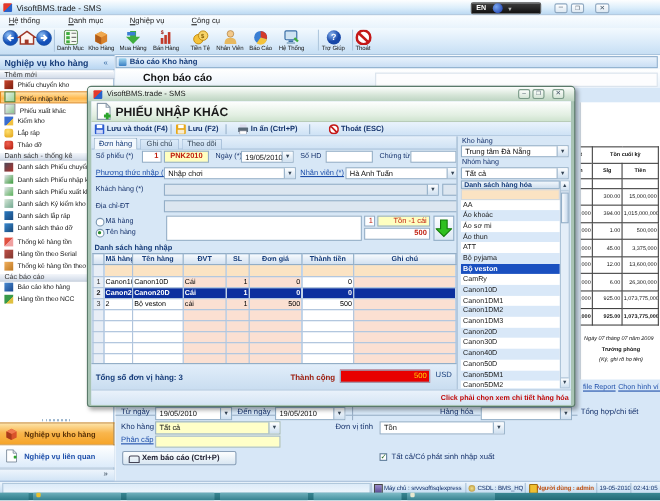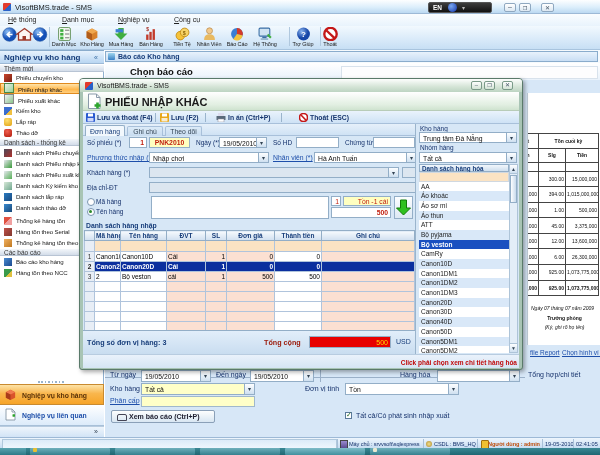--- a/index.html
+++ b/index.html
@@ -568,21 +568,21 @@
               <td class="pk"></td>
               <td class="pk"></td>
               <td></td>
               <td class="pk"></td>
             </tr>
   </tbody>
         </table>
 
   <div class="b" style="left:0;top:238px;width:332px;height:24px;background:linear-gradient(#e2eefa,#c9ddf0);border-top:1px solid #93aec7;">
    <span class="a" style="left:4px;top:7px;font-weight:bold;color:#173d7a;font-size:7.2px;">Tổng số đơn vị hàng: 3</span>
-   <span class="a" style="left:181px;top:7px;font-weight:bold;color:#9a1808;font-size:7.2px;">Tổng cộng</span>
+   <span class="a" style="left:181px;top:7px;font-weight:bold;color:#9a1808;font-size:7.2px;">Thành cộng</span>
    <span class="b" style="left:226px;top:5px;width:82px;height:12px;background:#e80000;border:1px solid #93aec7;color:#ffd800;font-size:7px;line-height:11px;text-align:right;padding-right:2px;">500</span>
    <span class="a" style="left:313px;top:7px;color:#173d7a;font-size:7px;">USD</span>
   </div>
 
   <div class="b" style="left:0px;top:262px;width:436px;height:14px;background:linear-gradient(#eaf2fb,#d5e5f4);border-top:1px solid #b8cce0;">
    <span class="a" style="right:2px;top:4px;color:#c00808;font-weight:bold;font-size:6.5px;white-space:nowrap;">Click phải chọn xem chi tiết hàng hóa</span>
   </div>
  </div>
 </div>
 

